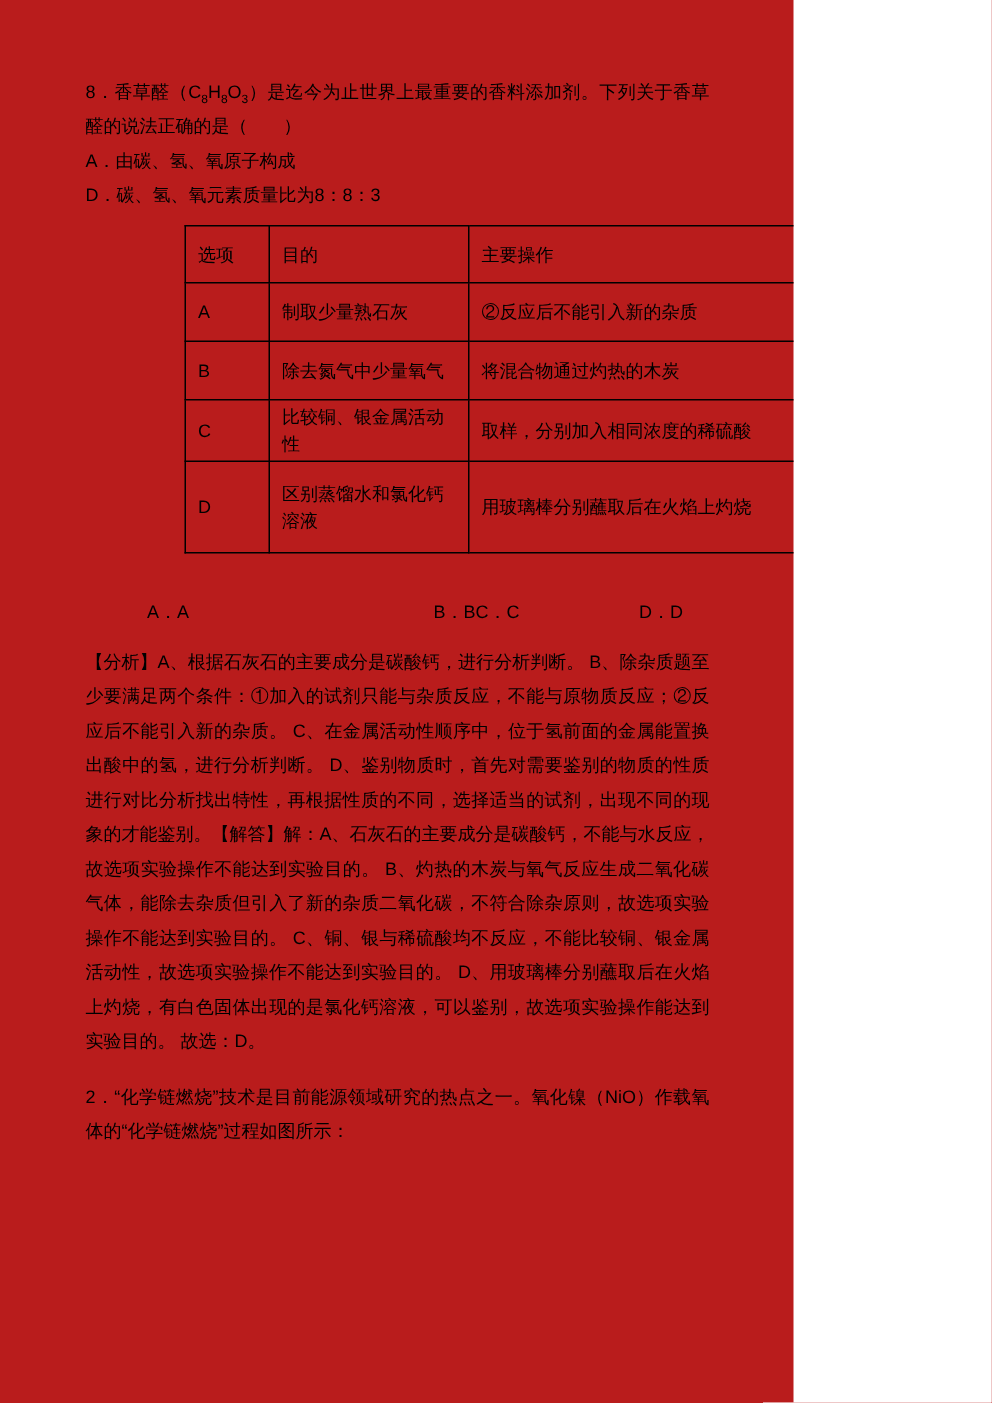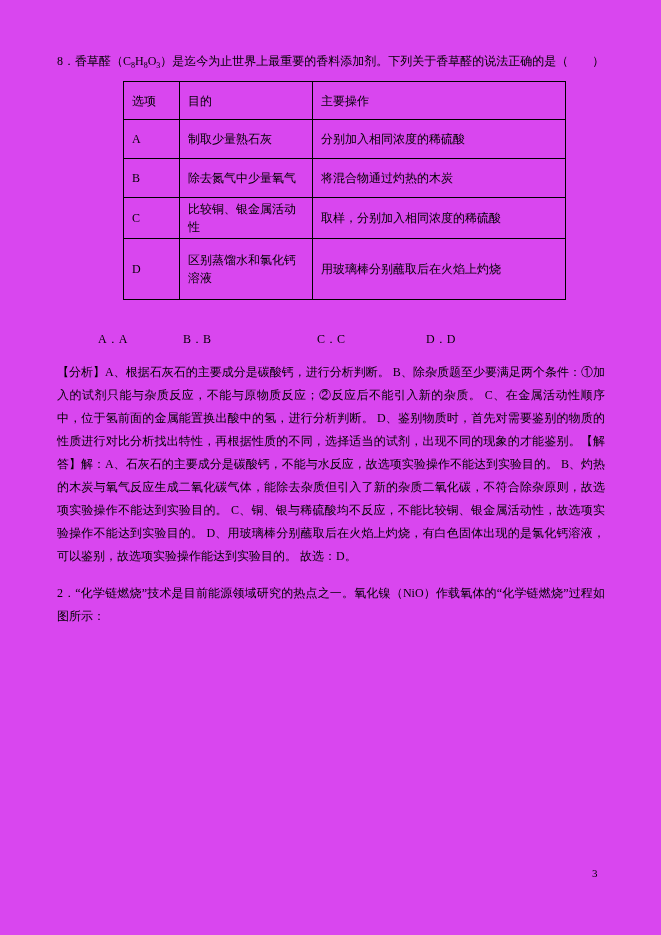--- a/index.html
+++ b/index.html
@@ -1,22 +1,22 @@
 <!DOCTYPE html>
 <html><head>
 <meta charset="utf-8">
 <style>
   html, body { margin: 0; padding: 0; background: #ffffff; }
   .page {
     position: relative;
-    width: 661px;
+    width: 529px;
     height: 935px;
-    background: #d946ef;
+    background: #b91c1c;
     color: #000000;
-    font-family: Liberation Serif, serif;
+    font-family: Liberation Sans, sans-serif;
     font-size: 12px;
     overflow: hidden;
     box-sizing: border-box;
   }
   .content {
     padding: 50px 56px 0 57px;
   }
   .para {
     margin: 0 0 9px 0;
     line-height: 23px;
@@ -47,60 +47,62 @@
   tr.r-std   td { height: 34px; }
   tr.r-tall  td { height: 56px; }
   .choices {
     padding-left: 41px;
     line-height: 23px;
     margin: 0 0 10px 0;
     white-space: nowrap;
   }
   .choices span { display: inline-block; }
   .choice-a { width: 85px; }
-  .choice-b { width: 134px; }
+  .choice-b { width: 134px; text-align: right; }
   .choice-c { width: 109px; margin-top: 24px; }
   .q10 { margin-top: 14px; }
   .page-num {
     position: absolute;
     top: 866px;
     left: 592px;
     font-size: 11px;
     line-height: 14px;
   }
 </style>
 </head>
 <body>
 
 <div class="page">
   <div class="content">
 
     <p class="para tight"><span>8．香草醛（</span><span><span>C</span><sub class="fsub">8</sub><span>H</span><sub class="fsub">8</sub><span>O</span><sub class="fsub">3</sub></span><span>）是迄今为止世界上最重要的香料添加剂。下列关于香草醛的说法正确的是（　　）</span></p>
 
     <div class="options-block">
+      <div class="opt-line">A．由碳、氢、氧原子构成</div>
+      <div class="opt-line">D．碳、氢、氧元素质量比为8：8：3</div>
     </div>
 
 
 
     <table class="qtable">
       <colgroup>
         <col style="width:56px">
         <col style="width:133px">
         <col style="width:253px">
       </colgroup>
       <tbody>
           <tr class="r-head">
         <th>选项</th>
         <th>目的</th>
         <th>主要操作</th>
       </tr>
       <tr class="r-std">
         <td>A</td>
         <td>制取少量熟石灰</td>
-        <td>分别加入相同浓度的稀硫酸</td>
+        <td>②反应后不能引入新的杂质</td>
       </tr>
       <tr class="r-std">
         <td>B</td>
         <td>除去氮气中少量氧气</td>
         <td>将混合物通过灼热的木炭</td>
       </tr>
       <tr class="r-std">
         <td>C</td>
         <td>比较铜、银金属活动性</td>
         <td>取样，分别加入相同浓度的稀硫酸</td>

